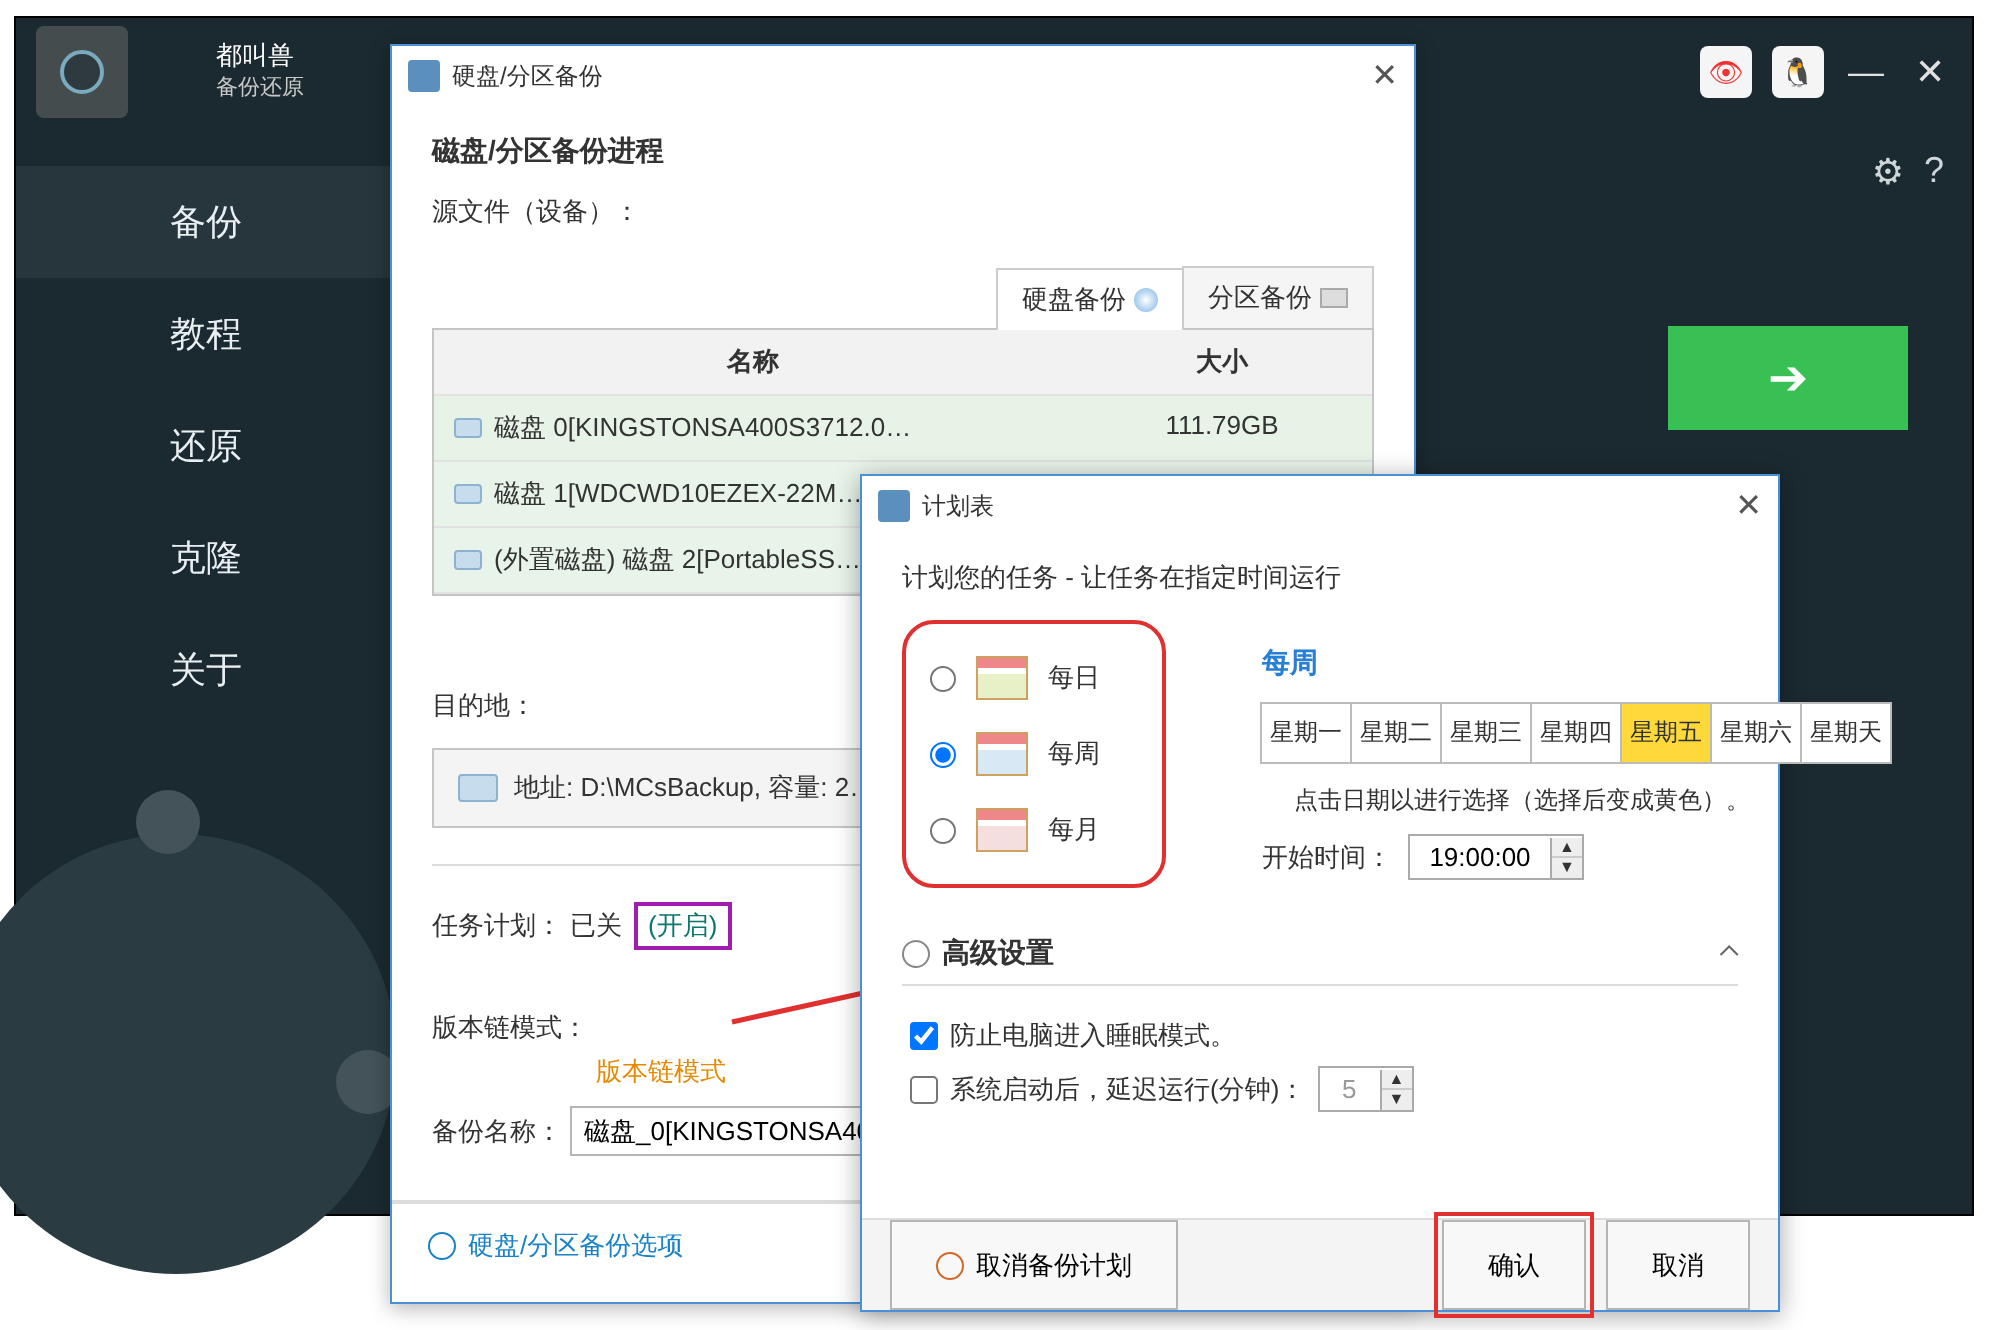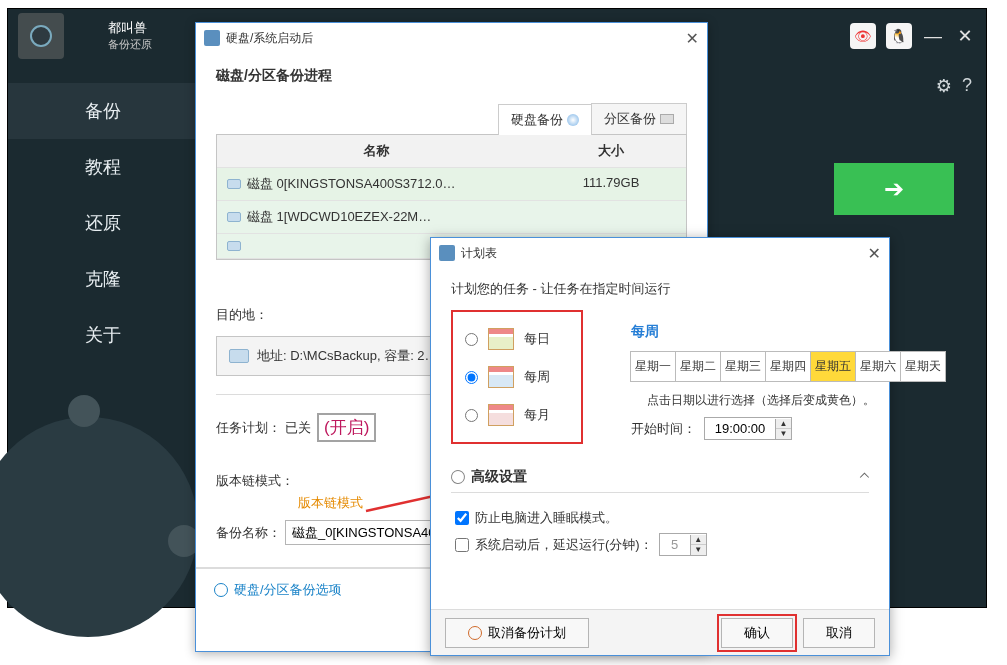--- a/index.html
+++ b/index.html
@@ -61,21 +61,21 @@
   .col-name { flex: 1; display:flex; align-items:center; gap:6px;}
   .col-size { width: 150px; text-align: center; }
   .disk-row.sel { background: #e6f3e6; }
   .disk-row.alt { background: #e8f4ea; }
   .disk-icon { width:14px;height:10px;background:#c7dced;border:1px solid #8eb3d0;border-radius:2px;display:inline-block;}
   .dest-box { border: 1px solid #c5c5c5; background: #f4f4f4; padding: 10px 12px; margin-top: 12px; font-size: 13px; display:flex;align-items:center;gap:8px;}
   .hr { border: none; border-top: 1px solid #dcdcdc; margin: 18px 0; }
   .row-line { font-size: 13px; margin: 8px 0; display:flex;align-items:center;gap:4px;}
   .link-orange { color: #e58a00; margin-top: 44px; }
   .textbox { border: 1px solid #b5b5b5; padding: 4px 6px; font-size: 13px; width: 200px; background:#fff;}
-  .open-box { border: 2px solid #a3a3a3; padding: 1px 5px; color: #be185d; font-size: 17px; display:inline-block; margin-left:2px;}
+  .open-box { border: 2px solid #a21caf; padding: 1px 5px; color: #0f766e; font-size: 13px; display:inline-block; margin-left:2px;}
   .bottom-bar { border-top: 1px solid #dcdcdc; padding: 12px 18px; font-size: 13px; color: #1a83c8; display:flex;align-items:center;gap:6px;}
   .arrow-svg { position:absolute; pointer-events:none; }
 
   
   .dlg-sched {
     position: absolute; left: 430px; top: 237px; width: 460px; height: 419px;
     background: #fff; border: 1px solid #4a90d9; box-shadow: 0 2px 12px rgba(0,0,0,0.35);
   }
   .dlg-sched .content { padding: 12px 20px 10px; font-size: 13px; color: #333; }
   .desc { font-size: 13px; margin-bottom: 12px; }
@@ -100,27 +100,27 @@
   .spin-btns span:last-child{border-bottom:none;}
   .adv-header { display:flex; align-items:center; gap:6px; font-size:14px; font-weight:bold; margin-top: 24px; border-bottom:1px solid #dcdcdc; padding-bottom:6px;}
   .wrench { width:14px;height:14px;border:1.5px solid #888;border-radius:50%;transform:rotate(-30deg);}
   .adv-body { padding: 10px 4px; font-size: 13px; }
   .adv-row { display:flex; align-items:center; gap:6px; margin: 6px 0; }
   .adv-row input[type=checkbox] { width:14px;height:14px;}
   .adv-caret { margin-left:auto; transform:rotate(180deg); font-size:12px;color:#666;}
   .dlg-foot {
     position:absolute; left:0; right:0; bottom:0; height: 46px;
     border-top: 1px solid #dcdcdc; background: #f4f4f4;
-    display:flex; align-items:center; padding: 0 14px; gap: 10px;
+    display:flex; padding: 0 14px; gap: 10px;
   }
   .btn { border:1px solid #b5b5b5; background:#f8f8f8; padding: 5px 22px; font-size:13px; cursor:default;}
   .btn-cancel-plan { display:flex;align-items:center;gap:6px;}
   .btn-ok { outline: 2px solid #e03030; outline-offset: 2px; }
   .spacer { flex:1; }
-  .red-border-freq { position: relative; }
+  .red-border-freq { position: relative; border-radius: 16px; }
 </style>
 </head>
 <body>
 
 <div class="app">
   <div class="bg-circle"></div>
   <div class="bg-dot" style="left:60px;bottom:180px"></div>
   <div class="bg-dot" style="left:160px;bottom:50px"></div>
 
   <div class="app-titlebar">
@@ -155,25 +155,26 @@
       <div class="big-green-btn">
         <span>➔</span>
       </div>
     </div>
   </div>
 </div>
 
 <div class="dlg-backup">
   <div class="dlg-titlebar">
     <div class="wicon"></div>
-    <span>硬盘/系统启动后</span>
+    <span>硬盘/分区备份</span>
     <span class="close">✕</span>
   </div>
   <div class="content">
     <div class="section-title">磁盘/分区备份进程</div>
+    <div class="subtext">源文件（设备）：</div>
 
     <div class="tabbar">
       <div class="tab active">
         <span>硬盘备份</span>
         <span style="width:12px;height:12px;border-radius:50%;background:radial-gradient(#fff,#79b2e6);display:inline-block;"></span>
       </div>
       <div class="tab">
         <span>分区备份</span>
         <span style="width:14px;height:10px;background:#ddd;border:1px solid #aaa;display:inline-block;"></span>
       </div>
@@ -194,20 +195,21 @@
       <div class="disk-row alt">
         <div class="col-name">
             <span class="disk-icon"></span>
             <span>磁盘 1[WDCWD10EZEX-22M…</span>
           </div>
         <div class="col-size"></div>
       </div>
       <div class="disk-row alt">
         <div class="col-name">
             <span class="disk-icon"></span>
+            <span>(外置磁盘) 磁盘 2[PortableSS…</span>
           </div>
         <div class="col-size"></div>
       </div>
     </div>
 
     <div style="height:40px"></div>
     <div class="subtext">目的地：</div>
     <div class="dest-box">
       <span class="disk-icon" style="width:20px;height:14px"></span>
       <span>地址: D:\MCsBackup, 容量: 2…</span>

